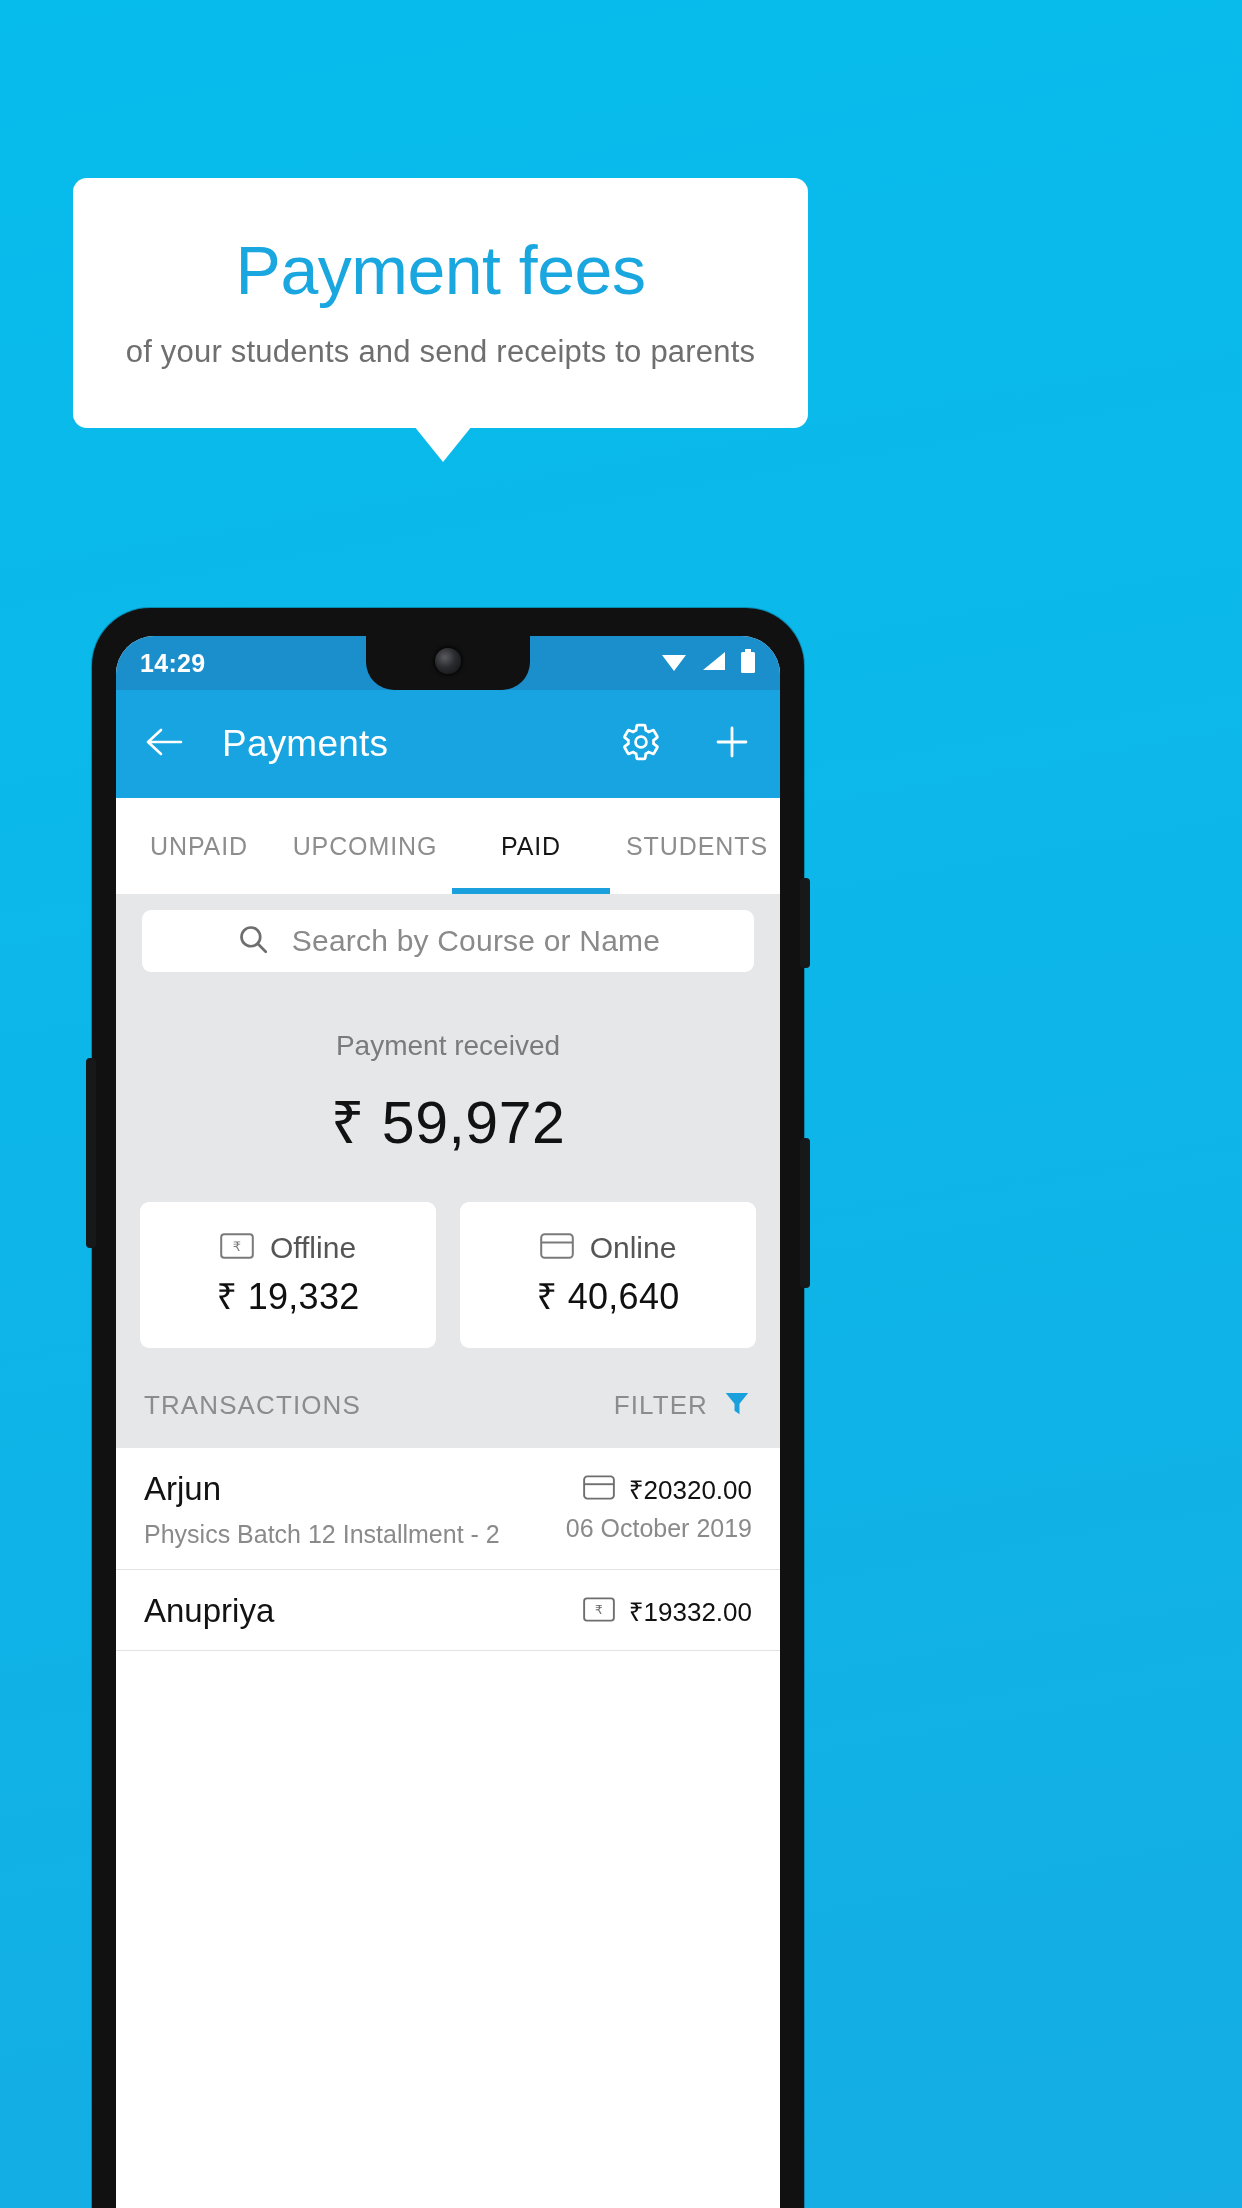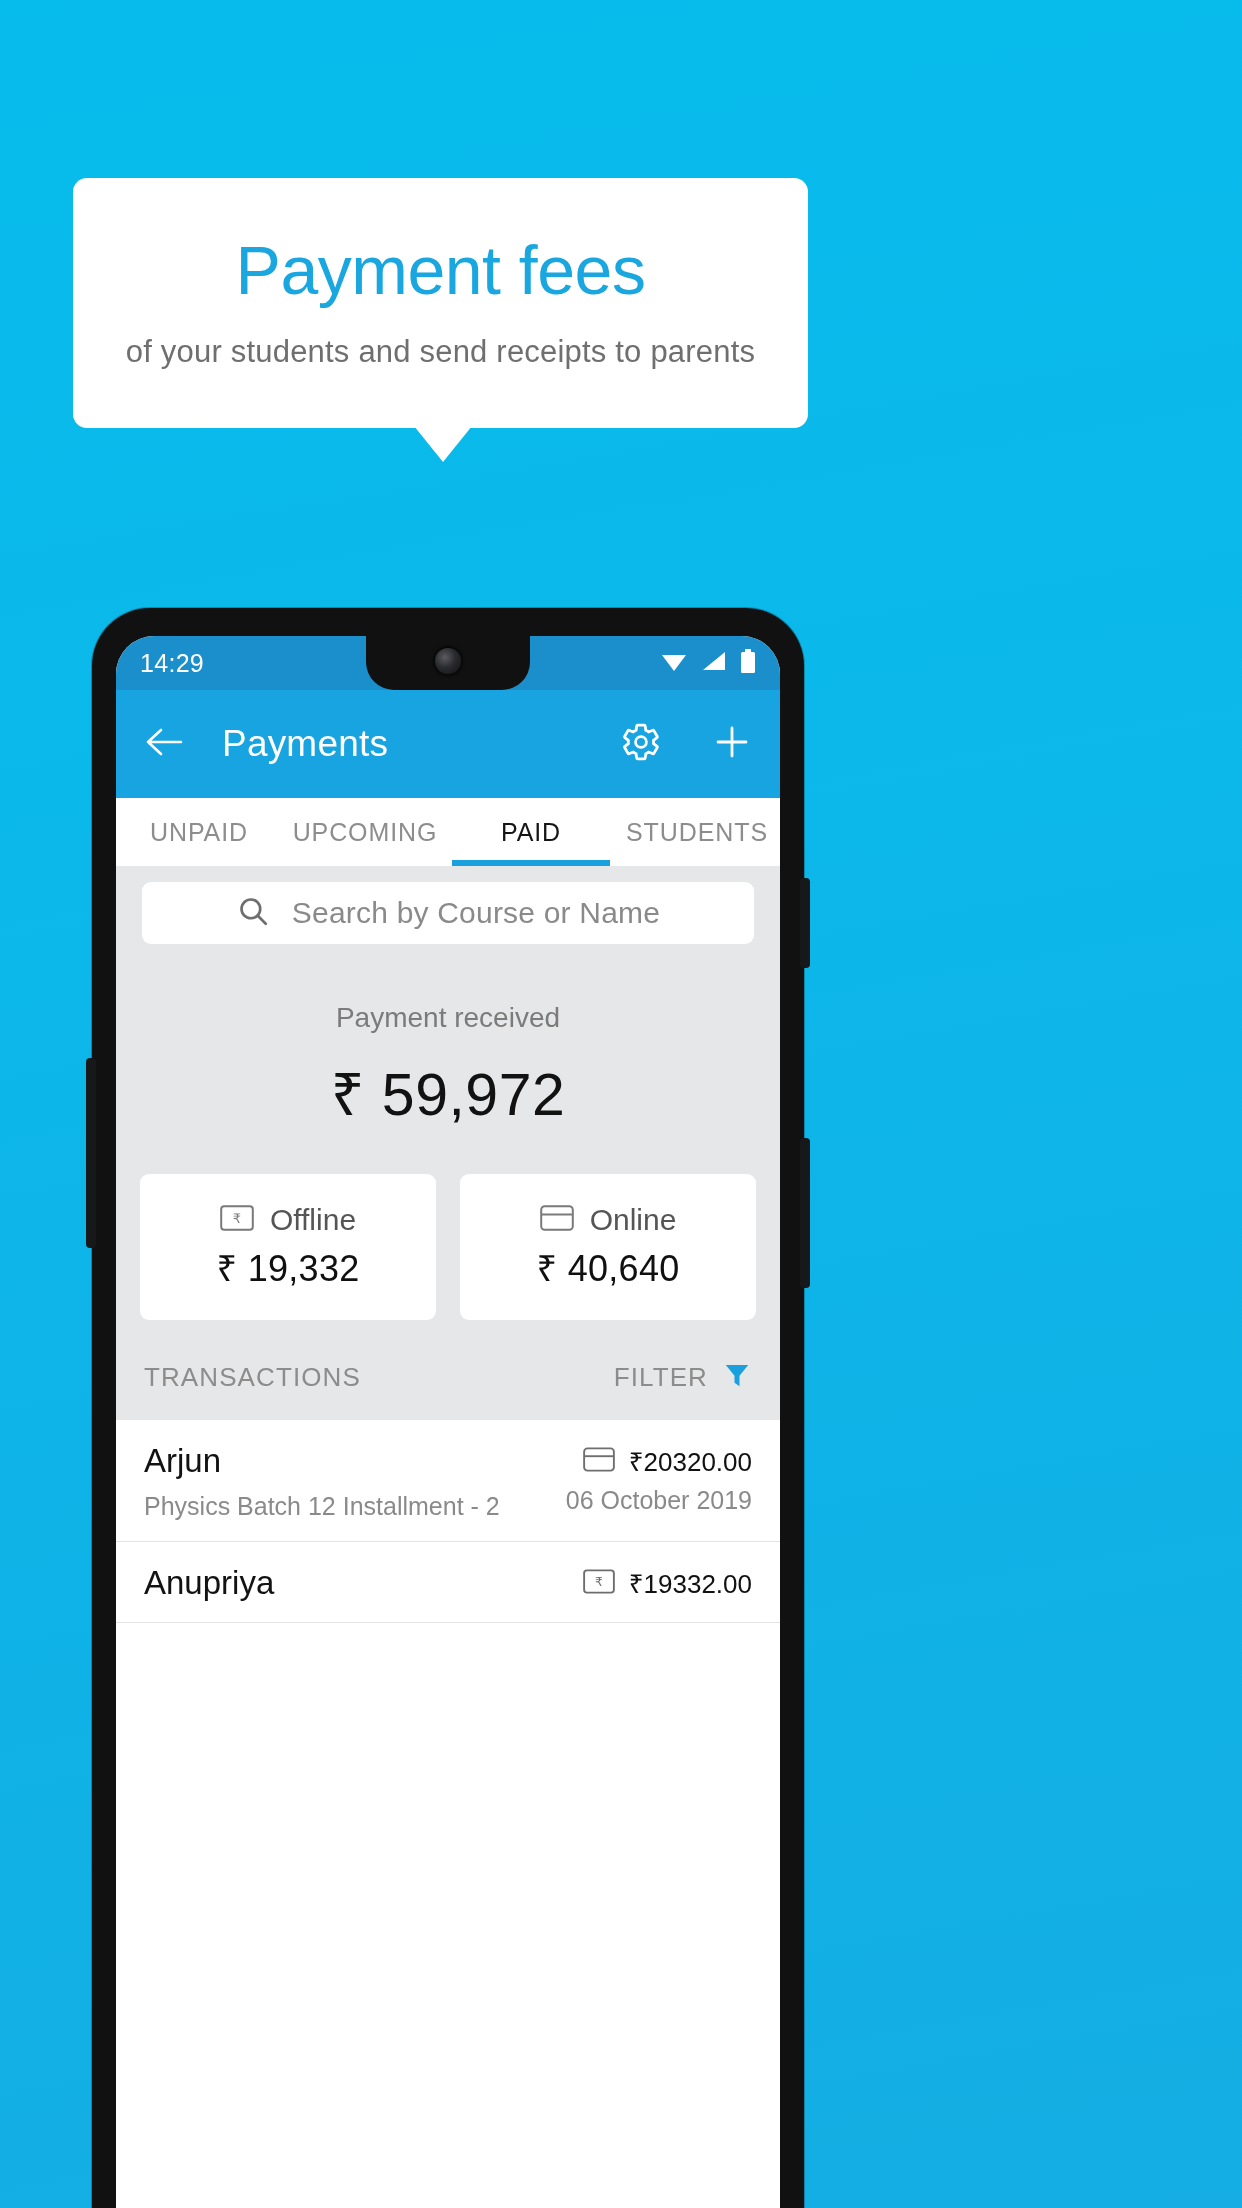--- a/index.html
+++ b/index.html
@@ -90,21 +90,21 @@
 
   
   #statusbar {
     position:relative;
     height:54px;
     background:#1B8FCC;
     display:flex; align-items:center;
     padding:0 24px;
     color:#fff;
   }
-  #clock { font-size:25px; font-weight:400; letter-spacing:.3px; }
+  #clock { font-size:25px; font-weight:700; letter-spacing:.3px; }
   #status-right {
     margin-left:auto;
     display:flex; align-items:center; gap:13px;
   }
   .sbicon { display:block; }
 
   
   #appbar {
     height:108px;
     background:#17A4E0;
@@ -114,21 +114,21 @@
   }
   #appbar-title {
     font-size:37px; font-weight:400;
     margin-left:38px;
     letter-spacing:.2px;
   }
   #appbar-actions { margin-left:auto; display:flex; align-items:center; gap:50px; }
 
   
   #tabs {
-    height:68px;
+    height:96px;
     background:#fff;
     display:flex;
     align-items:stretch;
     position:relative;
   }
   .tab {
     flex:1;
     display:flex; align-items:center; justify-content:center;
     font-size:25px;
     letter-spacing:.9px;

